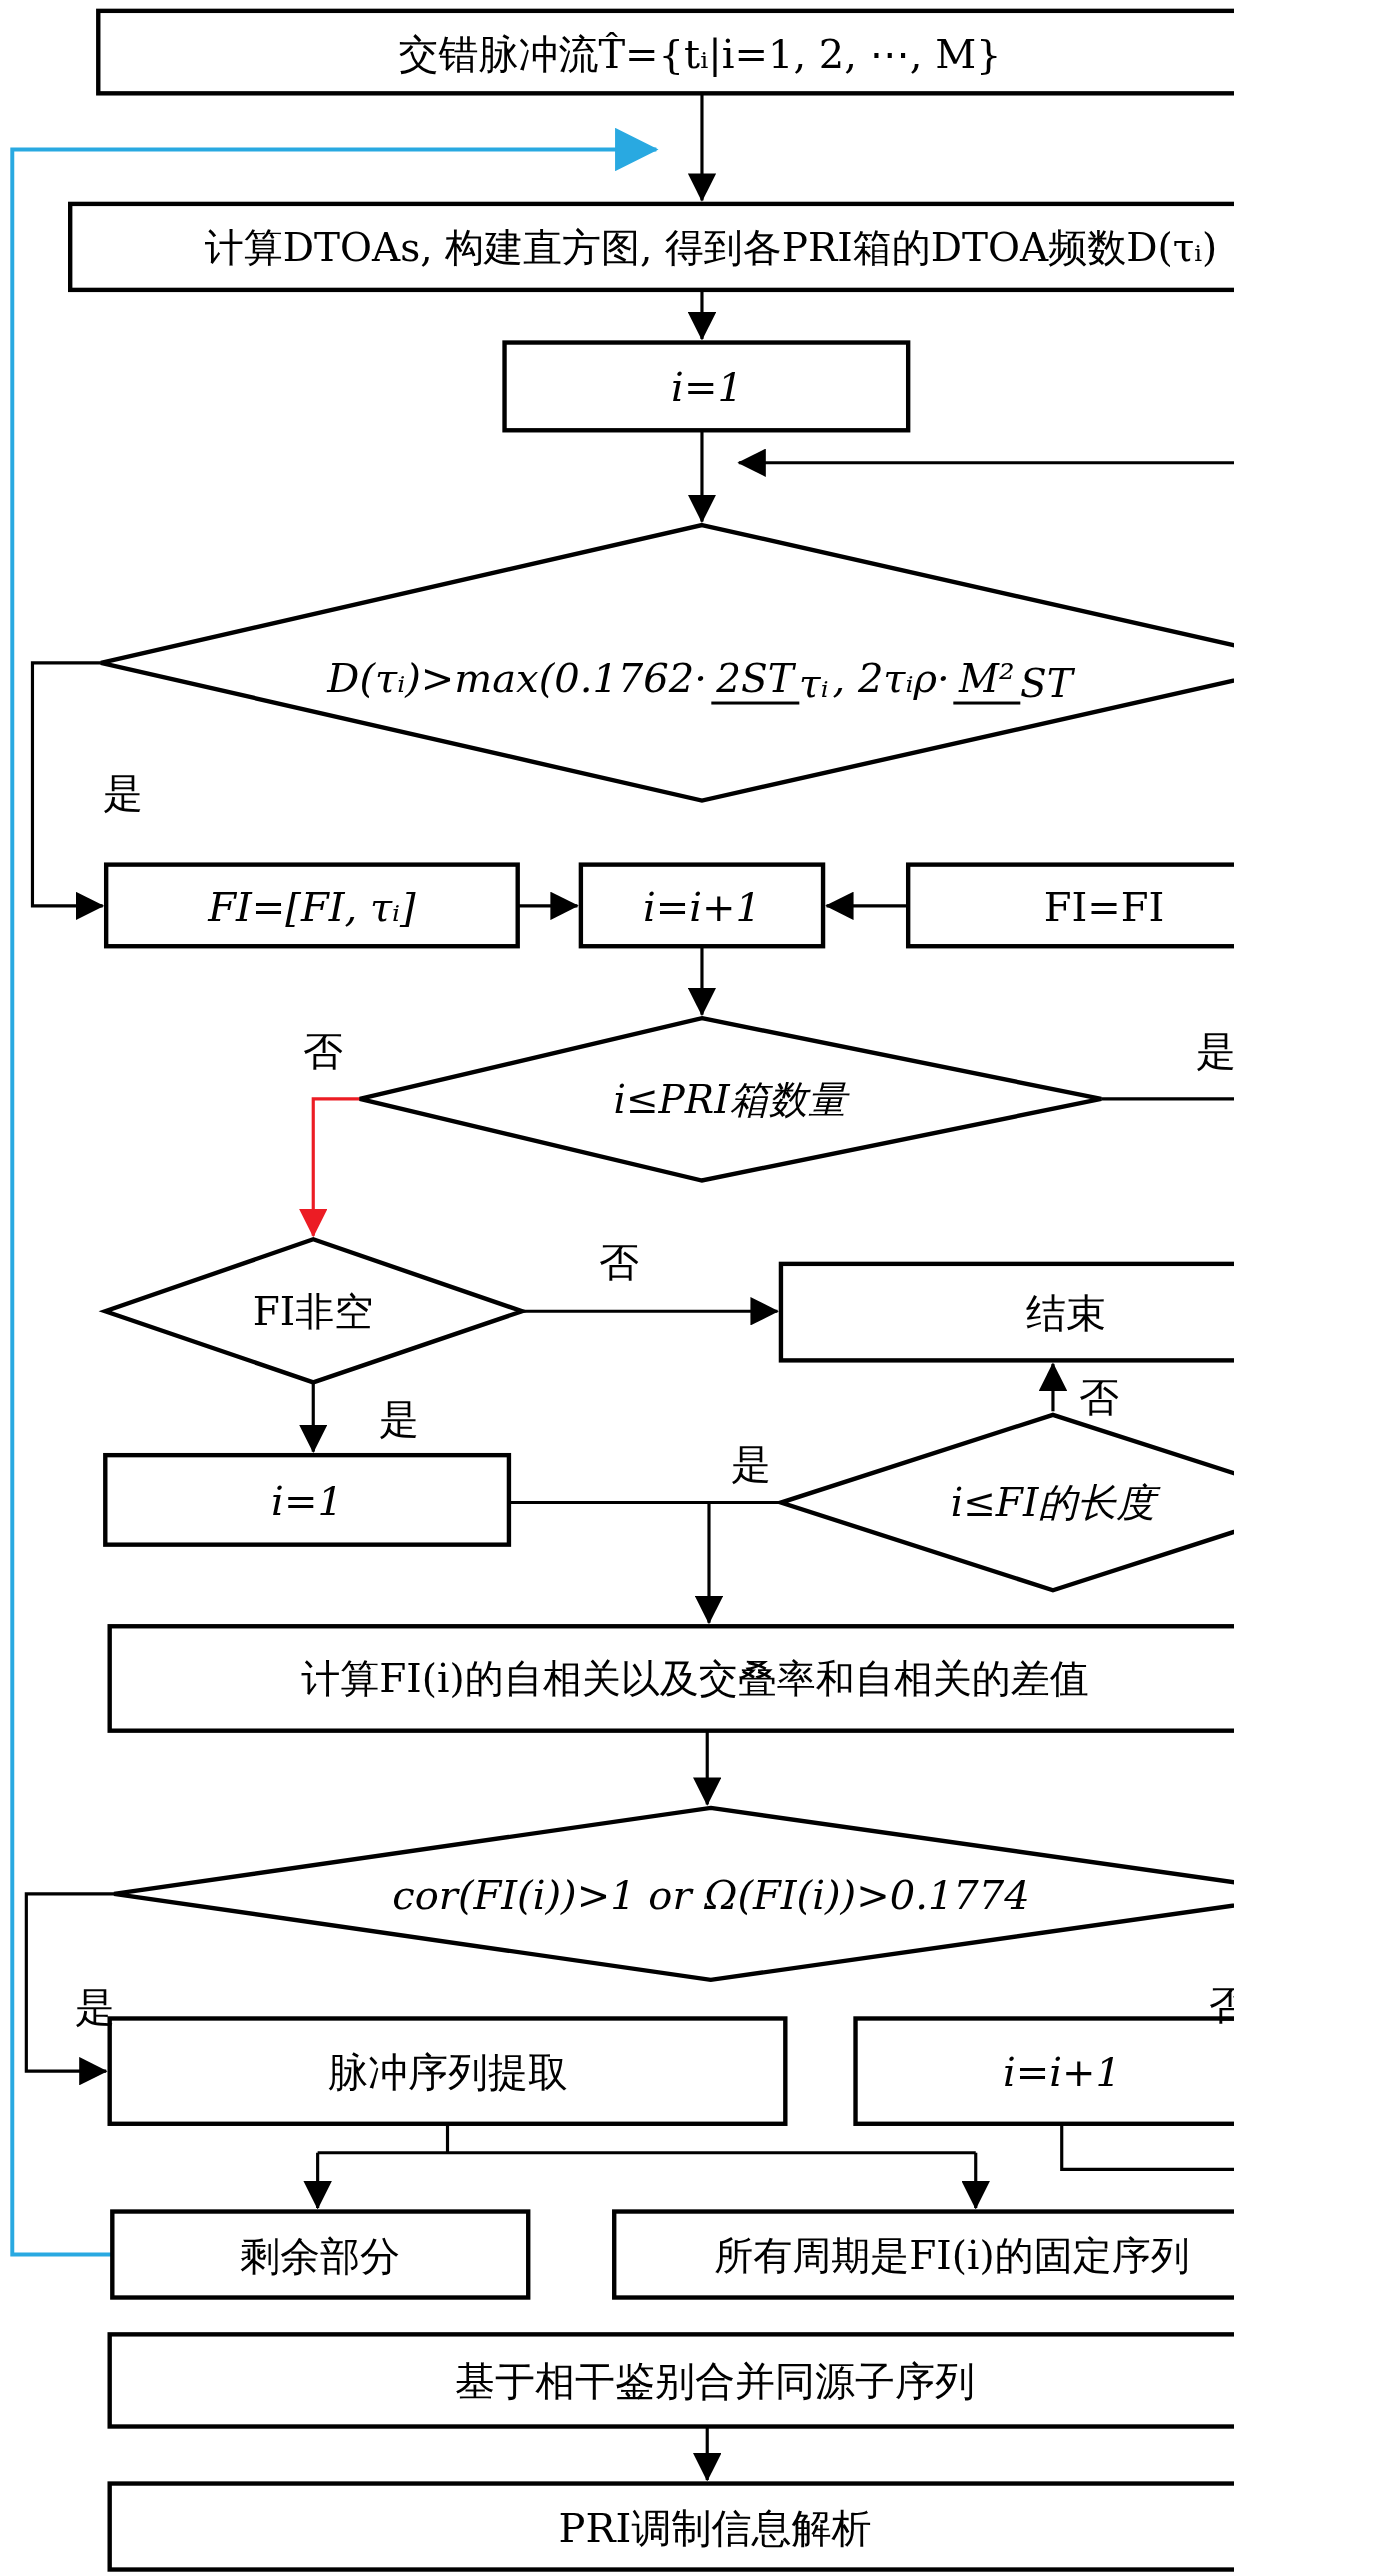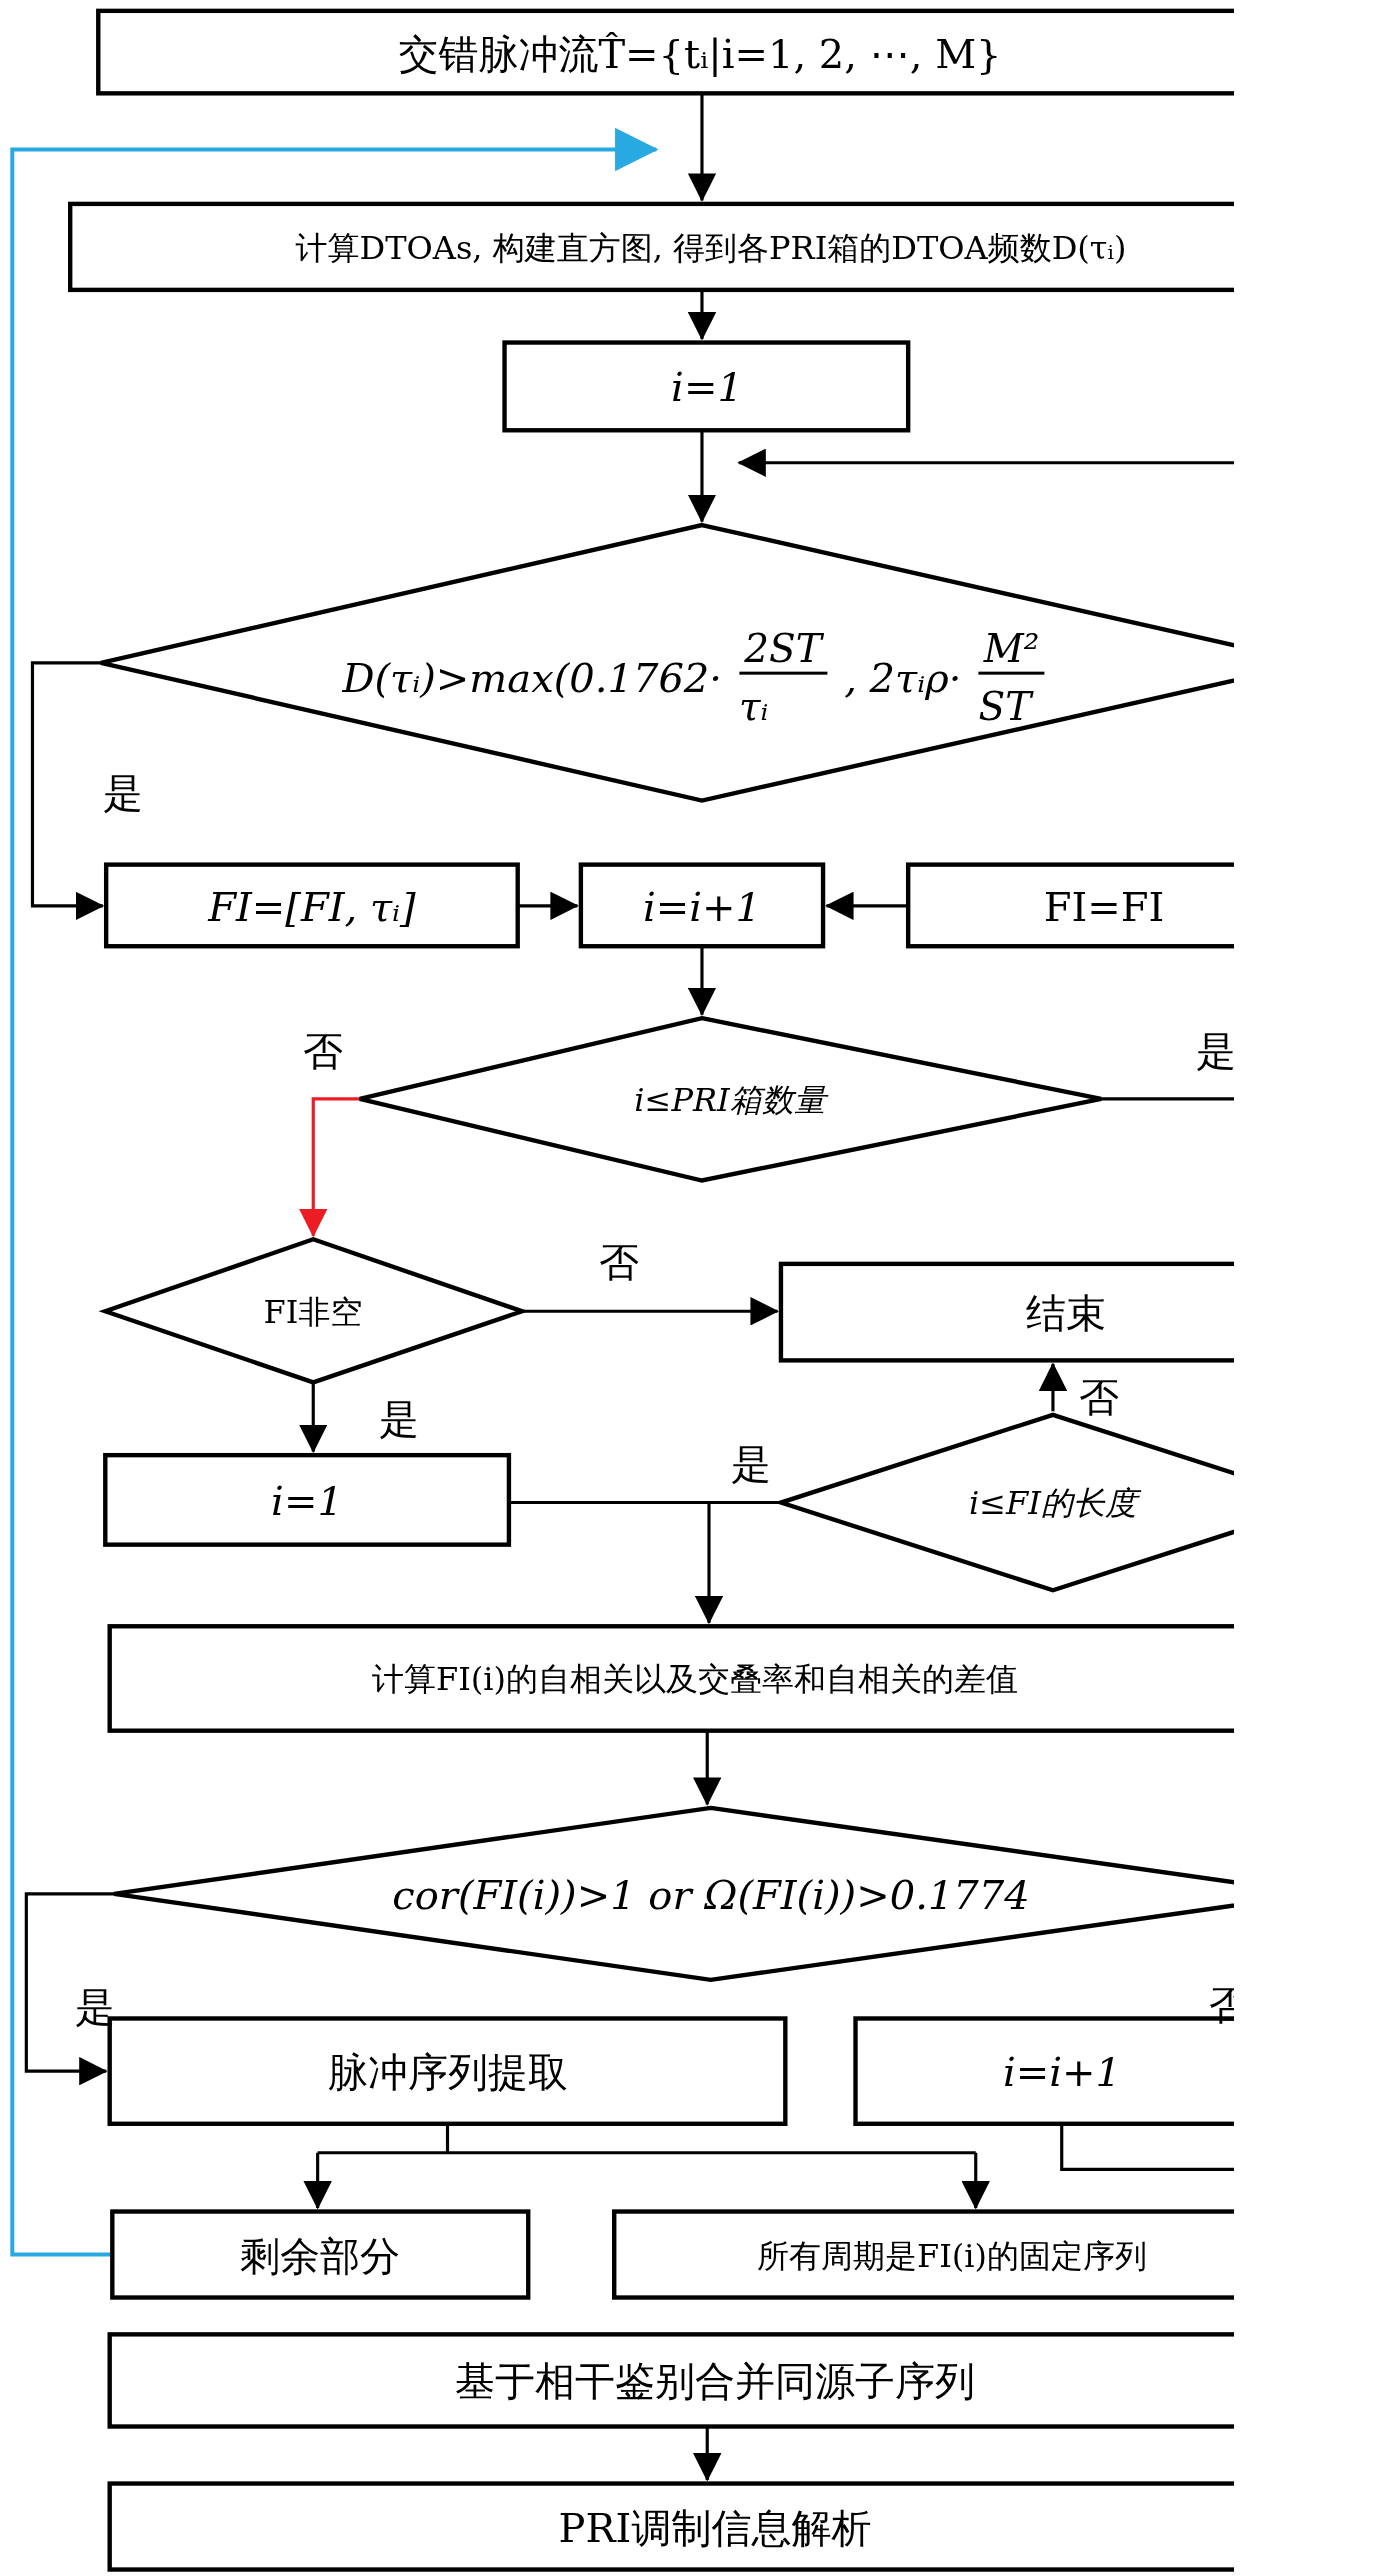--- a/index.html
+++ b/index.html
@@ -13,30 +13,30 @@
   }
   svg.wires{position:absolute;left:0;top:0;width:1382px;height:2576px;}
   .lbl{
     position:absolute;
     transform:translate(-50%,-50%);
     white-space:nowrap;
     font-size:40px;
     line-height:1.15;
     text-align:center;
   }
-  .lbl.small{font-size:32px;}
+  .lbl.small{font-size:39px;}
   .lbl.math{font-style:italic;}
   .edge-label{font-size:40px;}
   .formula{
     display:flex;align-items:center;justify-content:center;
     font-size:40px;font-style:italic;
   }
   .frac{
-    display:inline-flex;flex-direction:column;align-items:flex-start;
-    margin:0 17px;font-size:39px;line-height:1.05;
+    display:inline-flex;flex-direction:row;align-items:flex-end;
+    margin:0 4px;font-size:39px;line-height:1.05;
   }
   .frac .num{border-bottom:3.5px solid #000;padding:0 5.3px 1.8px 5.3px;}
   .frac .den{padding-top:12px;}
 </style>
 </head>
 <body>
 
 <div class="canvas">
 
   <svg class="wires" viewBox="0 0 1575 2935">

